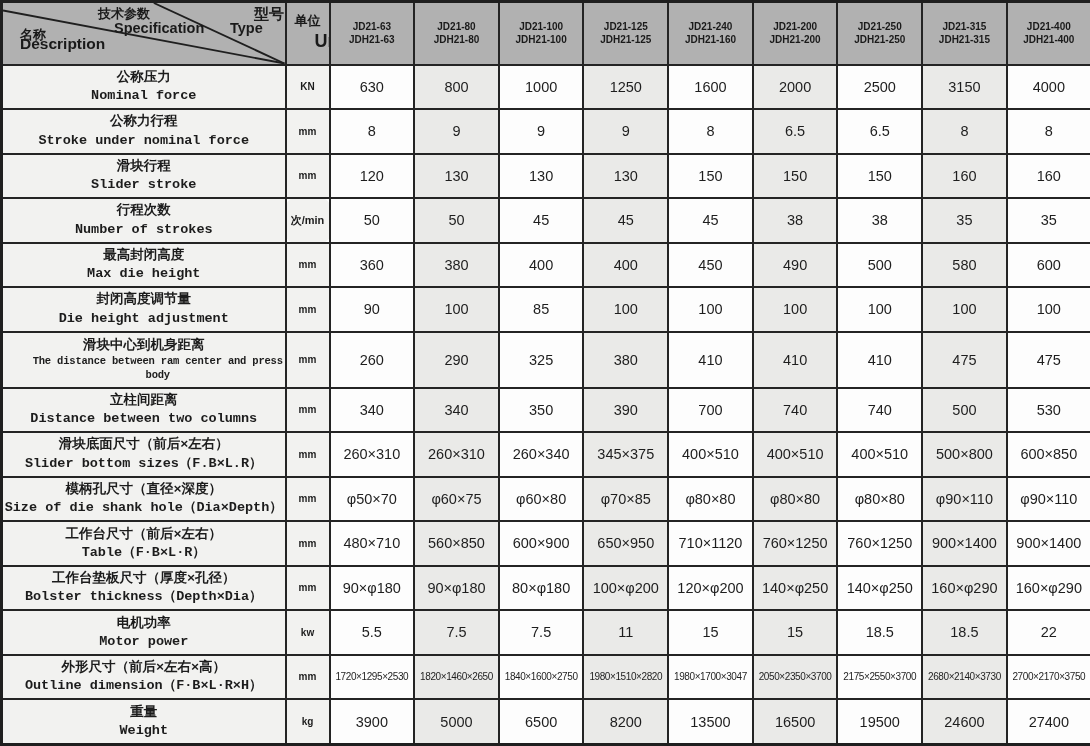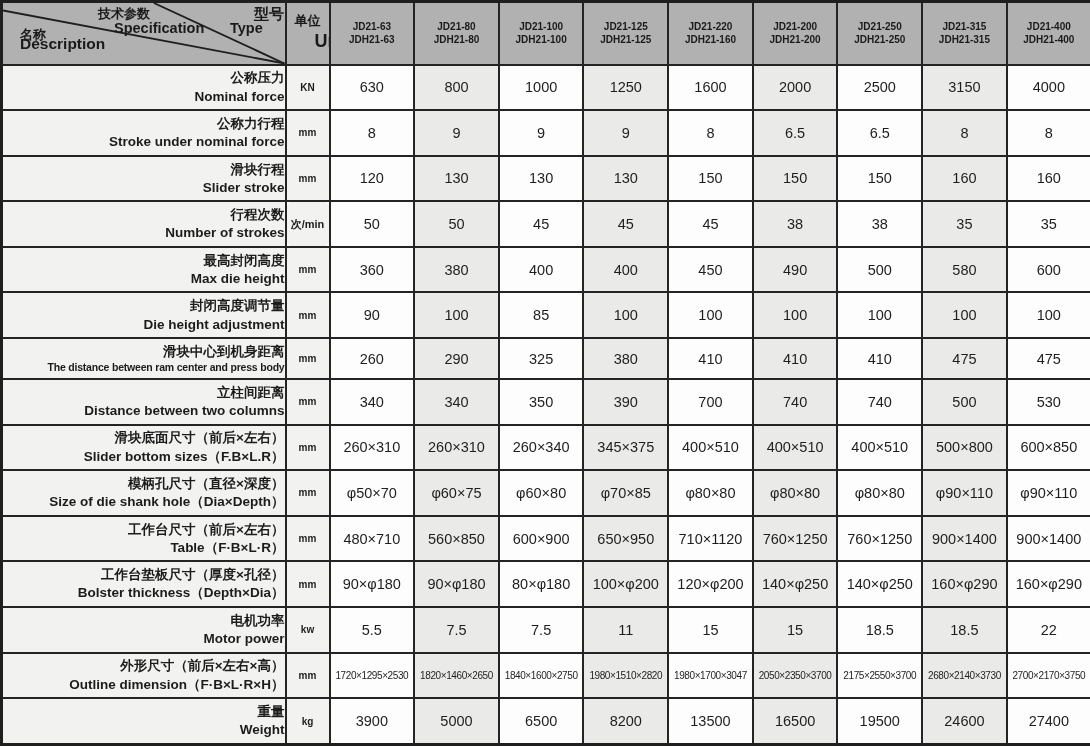--- a/index.html
+++ b/index.html
@@ -32,21 +32,21 @@
   .diag{position:absolute;left:0;top:0;width:100%;height:100%;}
   .diag line{stroke:#1f1f1f;stroke-width:1.8;}
   .corner-inner span{position:absolute;white-space:nowrap;font-weight:bold;}
   .zh-spec{left:95px;top:2px;font-size:13px;}
   .en-spec{left:111px;top:17px;font-size:14.5px;}
   .zh-type{left:223px;top:2px;font-size:15px;margin-left:28px;}
   .en-type{left:227px;top:17px;font-size:14.5px;}
   .zh-name{left:17px;top:23px;font-size:13px;}
   .en-name{left:17px;top:32px;font-size:15.5px;}
   
-  td.label-cell{background:#f2f2f0;text-align:right;padding-left:16px;}
+  td.label-cell{background:#f2f2f0;text-align:center;padding-left:16px;font-family:Liberation Mono, monospace;}
   td.label-cell .zh{font-size:13.5px;font-weight:bold;line-height:1.35;}
   td.label-cell .en{font-size:13.5px;font-weight:600;line-height:1.3;}
   td.label-cell .en.small{font-size:10.5px;letter-spacing:-0.2px;margin-left:28px;}
   td.unit-cell{background:#f2f2f0;text-align:center;font-size:10px;font-weight:600;}
   td.unit-cell.small-unit{font-size:11px;border-radius:9px;}
   td.val-cell{text-align:center;font-size:14.5px;font-weight:500;color:#1e1e1e;}
   td.val-cell.white{background:#fdfdfd;}
   td.val-cell.shaded{background:#eaeae8;}
   td.val-cell.tiny{font-size:10px;letter-spacing:-0.4px;font-weight:500;}
 </style>
@@ -98,21 +98,21 @@
         </th>
         <th class="model-cell">
           <div>JD21-100</div>
           <div>JDH21-100</div>
         </th>
         <th class="model-cell">
           <div>JD21-125</div>
           <div>JDH21-125</div>
         </th>
         <th class="model-cell">
-          <div>JD21-220</div>
+          <div>JD21-240</div>
           <div>JDH21-160</div>
         </th>
         <th class="model-cell">
           <div>JD21-200</div>
           <div>JDH21-200</div>
         </th>
         <th class="model-cell">
           <div>JD21-250</div>
           <div>JDH21-250</div>
         </th>

